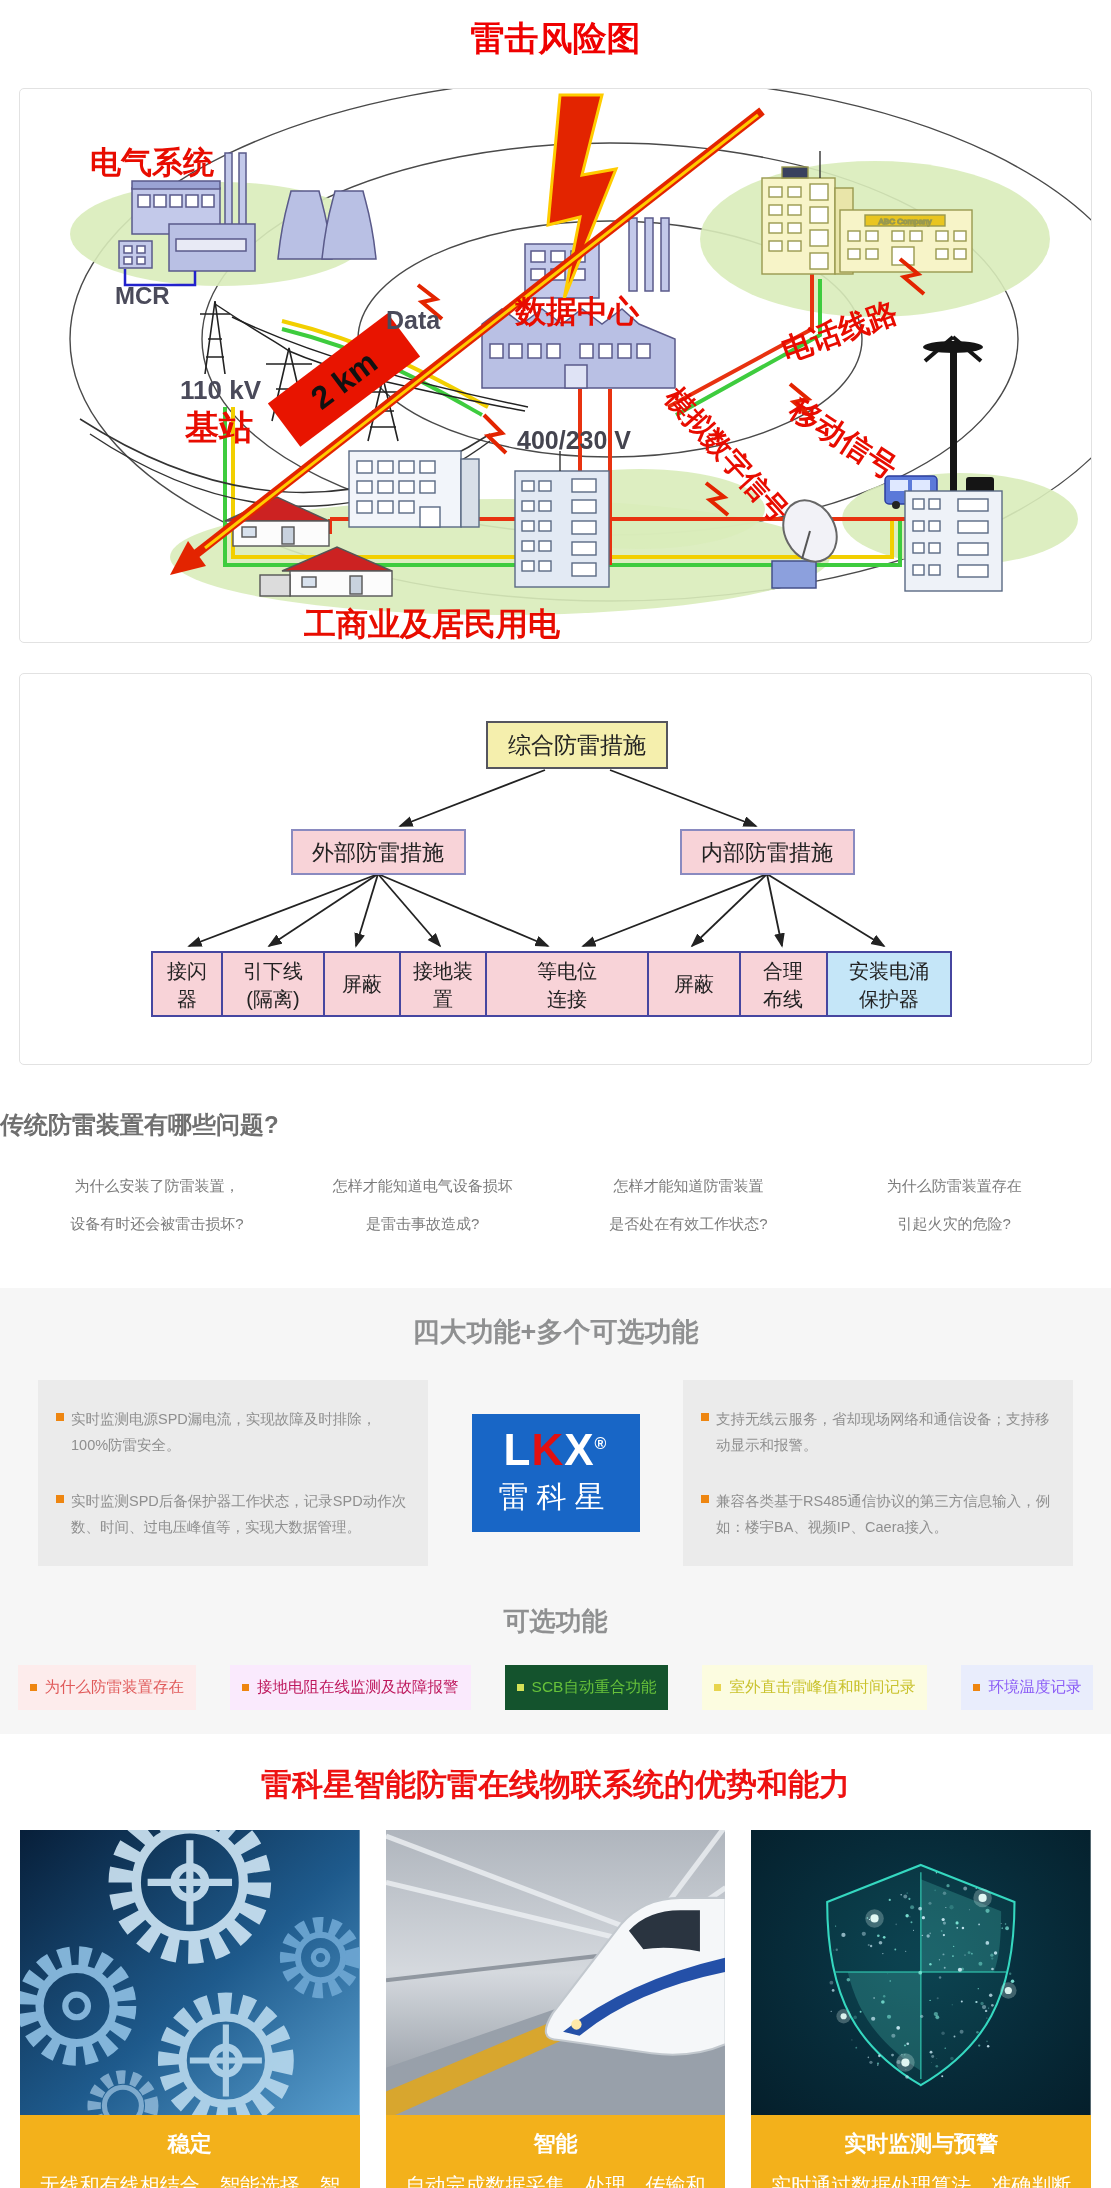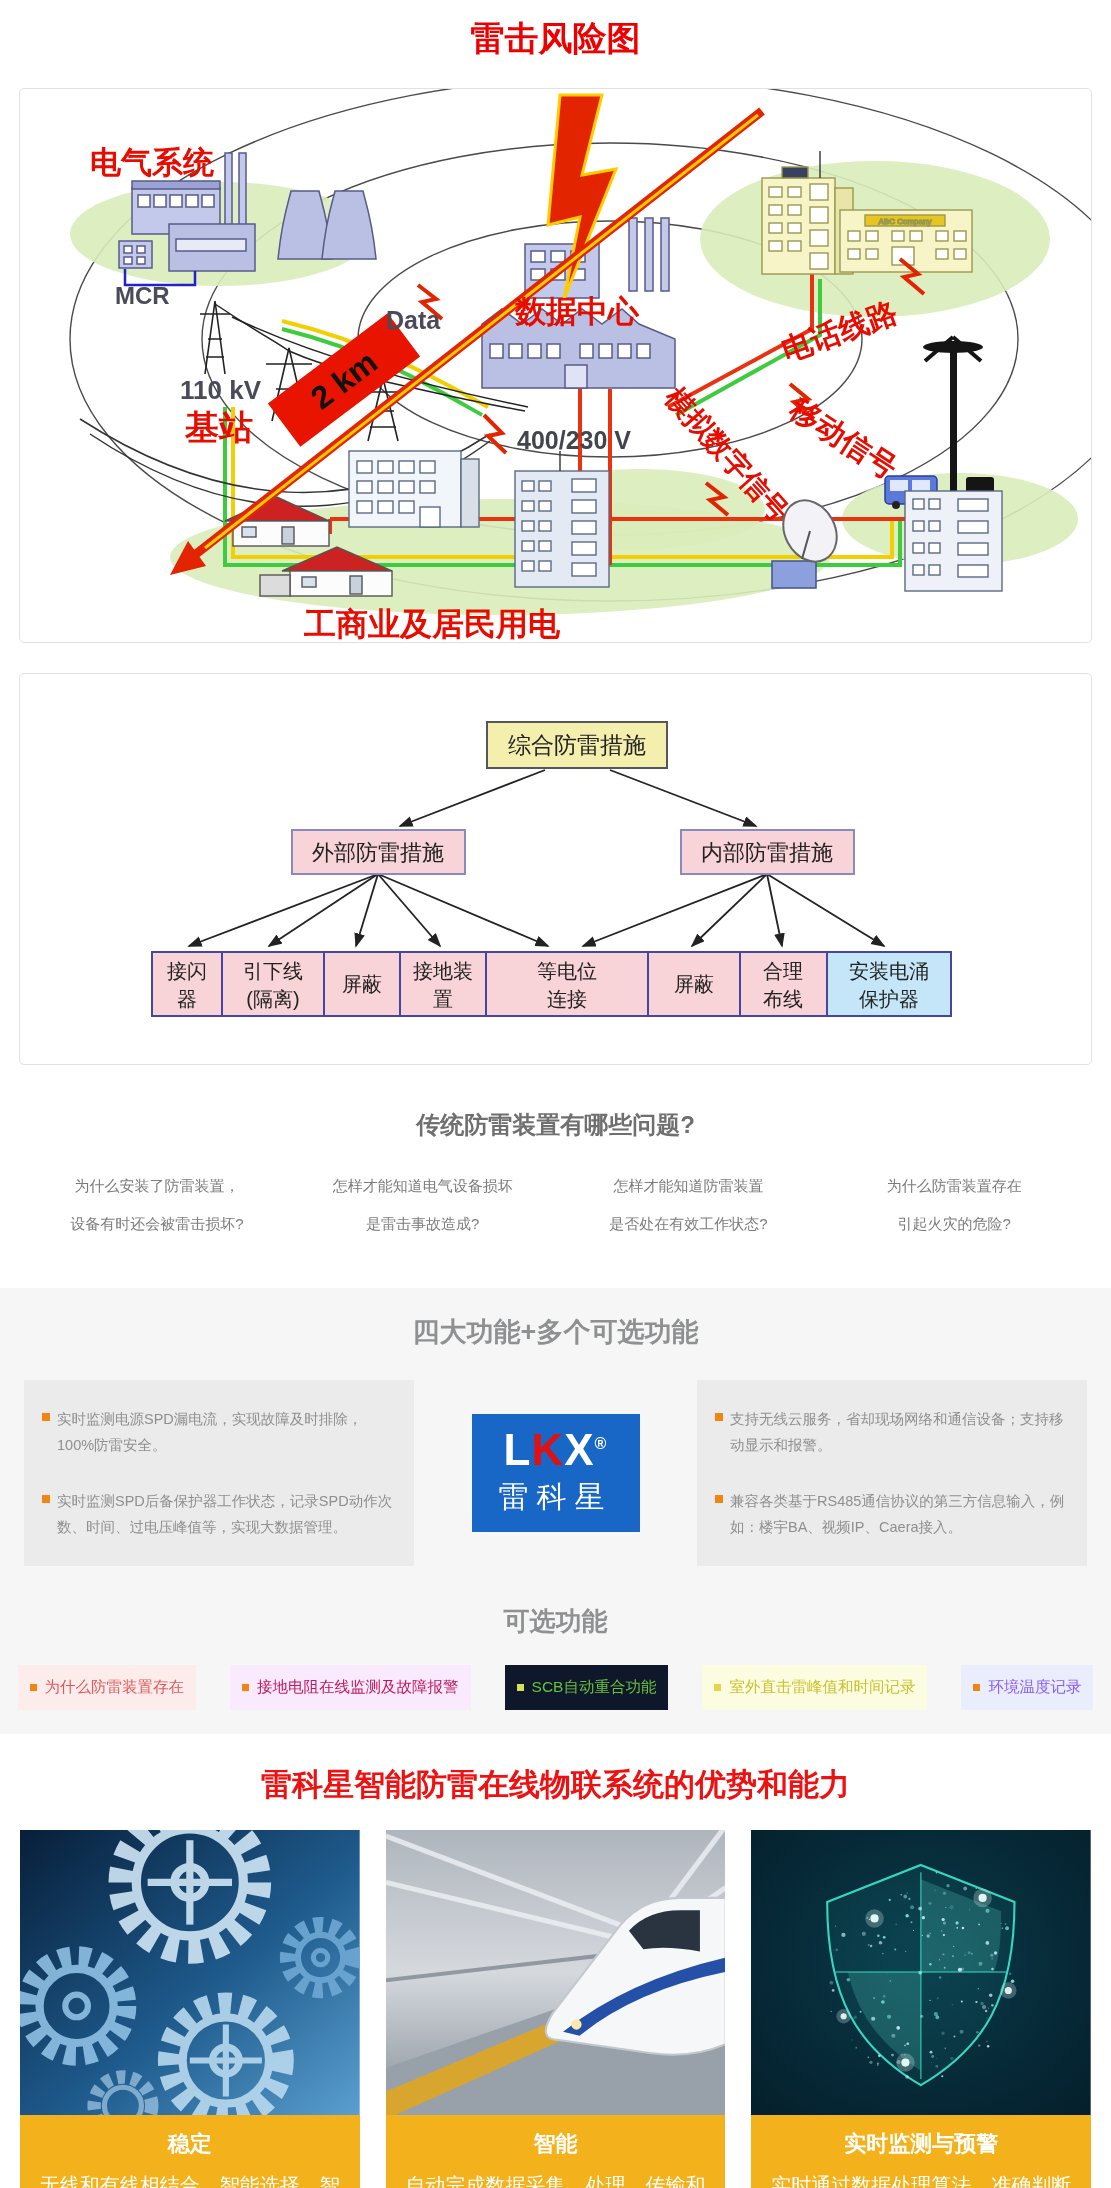--- a/index.html
+++ b/index.html
@@ -5,25 +5,25 @@
   html,body{margin:0;padding:0;}
   body{width:1111px;background:#fff;font-family:"Liberation Sans",sans-serif;}
   svg text{font-family:"Liberation Sans",sans-serif;}
 
   .page-title{padding-top:16px;text-align:center;font-size:34px;font-weight:bold;color:#ef0000;}
 
   .panel{width:1071px;margin:26px auto 0;border:1px solid #e2e2e2;border-radius:5px;overflow:hidden;background:#fff;}
   .panel svg{display:block;}
 
   .q-section{margin-top:44px;}
-  .q-title{text-align:center;font-size:24px;font-weight:bold;color:#6f6f6f;}
+  .q-title{font-size:24px;font-weight:bold;color:#6f6f6f;}
   .q-row{display:flex;margin:26px 24px 0;}
   .q-item{flex:1;text-align:center;font-size:15px;color:#7c7c7c;line-height:2.5;padding:0 16px;}
 
-  .fn-section{margin-top:46px;background:#f6f6f6;padding:26px 0 14px;}
+  .fn-section{margin-top:46px;background:#f6f6f6;padding:26px 14px 14px;}
   .fn-title{text-align:center;font-size:27px;font-weight:bold;color:#8f9091;}
   .fn-row{display:flex;align-items:center;margin:30px 24px 0;}
   .fn-col{width:390px;box-sizing:border-box;background:#ebebeb;padding:26px 18px;}
   .fn-col p{display:flex;gap:7px;margin:0;color:#8f8f8f;font-size:14.5px;line-height:1.8;text-align:left;}
   .fn-col p + p{margin-top:30px;}
   .sq{display:inline-block;width:8px;height:8px;background:#ee8611;margin-top:7px;flex:0 0 8px;}
   .logo-wrap{flex:1;display:flex;justify-content:center;}
   .logo{background:#1866c6;width:152px;padding:12px 8px 14px;text-align:center;}
   .logo-top{color:#fff;font-size:44px;font-weight:bold;letter-spacing:1px;line-height:1.1;}
   .logo-top .k{color:#e21010;}
@@ -425,21 +425,21 @@
   <div class="opt-title">可选功能</div>
   <div class="tags">
     <span class="tag" style="background: rgb(253, 236, 236); color: rgb(224, 90, 90);">
         <span class="sq" style="background: rgb(238, 134, 17);"></span>
         <span>为什么防雷装置存在</span>
       </span>
     <span class="tag" style="background: rgb(250, 234, 253); color: #be185d;">
         <span class="sq" style="background: rgb(238, 134, 17);"></span>
         <span>接地电阻在线监测及故障报警</span>
       </span>
-    <span class="tag" style="background: #0f172a; color: rgb(103, 194, 58);">
+    <span class="tag" style="background: #14532d; color: rgb(103, 194, 58);">
         <span class="sq" style="background: rgb(212, 225, 87);"></span>
         <span>SCB自动重合功能</span>
       </span>
     <span class="tag" style="background: rgb(252, 252, 224); color: rgb(201, 194, 46);">
         <span class="sq" style="background: rgb(232, 212, 77);"></span>
         <span>室外直击雷峰值和时间记录</span>
       </span>
     <span class="tag" style="background: rgb(233, 237, 252); color: #8b5cf6;">
         <span class="sq" style="background: rgb(238, 134, 17);"></span>
         <span>环境温度记录</span>

